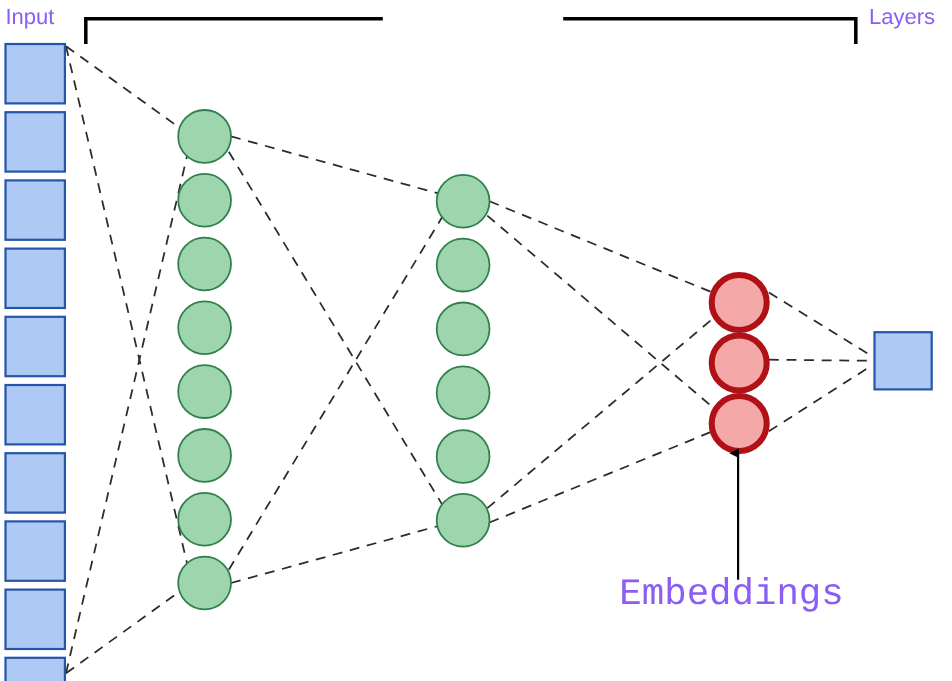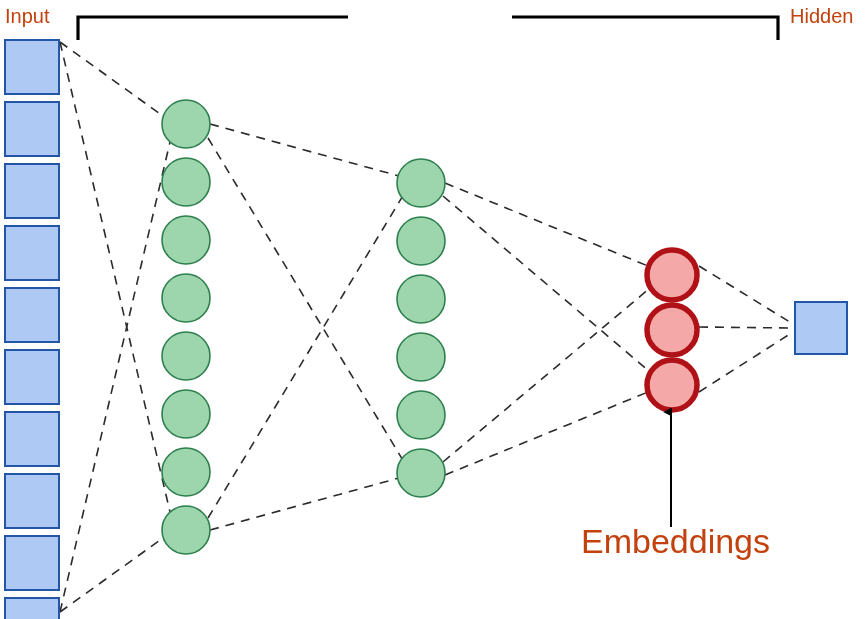--- a/index.html
+++ b/index.html
@@ -19,34 +19,34 @@
   }
   #diagram-svg {
     position: absolute;
     left: 0;
     top: 0;
     width: 865px;
     height: 619px;
   }
   .lbl {
     position: absolute;
-    color: #c2410c;
+    color: #8b5cf6;
     white-space: nowrap;
     line-height: 1;
   }
   .lbl-section {
     font-size: 20px;
   }
   .lbl-annotation {
     font-size: 34px;
   }
   #label-input  { left: 5px;   top: 6px; }
   #label-hidden { left: 352px; top: 6px; background:#ffffff; padding: 0 4px; }
   #label-output { left: 790px; top: 6px; }
-  #label-embeddings { left: 581px; top: 524px; }
+  #label-embeddings { left: 563px; top: 524px; font-family: Liberation Mono, monospace; }
 </style>
 </head>
 <body>
 
 <div id="canvas">
 
   <svg id="diagram-svg" viewBox="0 0 865 619" xmlns="http://www.w3.org/2000/svg">
     <g id="bracket-group">
         <path d="M 78 40 L 78 17 L 348 17" fill="none" stroke="#000000" stroke-width="3.2"></path>
         <path d="M 512 17 L 778 17 L 778 40" fill="none" stroke="#000000" stroke-width="3.2"></path>
@@ -104,17 +104,17 @@
           <path d="M0,9 L4.5,0 L9,9 Z" fill="#000000"></path>
         </marker>
       </defs>
     <line x1="671" y1="527" x2="671" y2="412" stroke="#000000" stroke-width="2" marker-end="url(#arrowhead)"></line>
       </g>
   </svg>
 
   <div class="lbl lbl-section" id="label-input">Input</div>
 
 
-  <div class="lbl lbl-section" id="label-output">Hidden</div>
+  <div class="lbl lbl-section" id="label-output">Layers</div>
 
   <div class="lbl lbl-annotation" id="label-embeddings">Embeddings</div>
 
 </div>
 
 </body></html>

